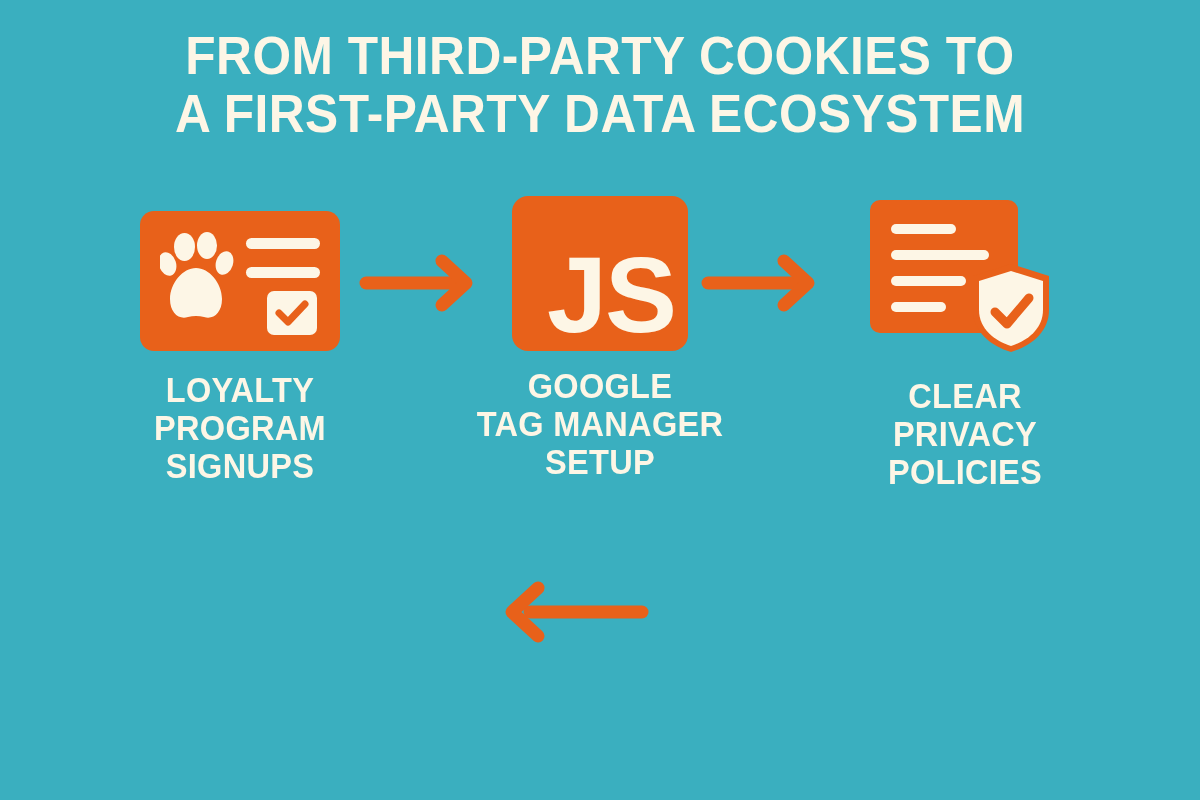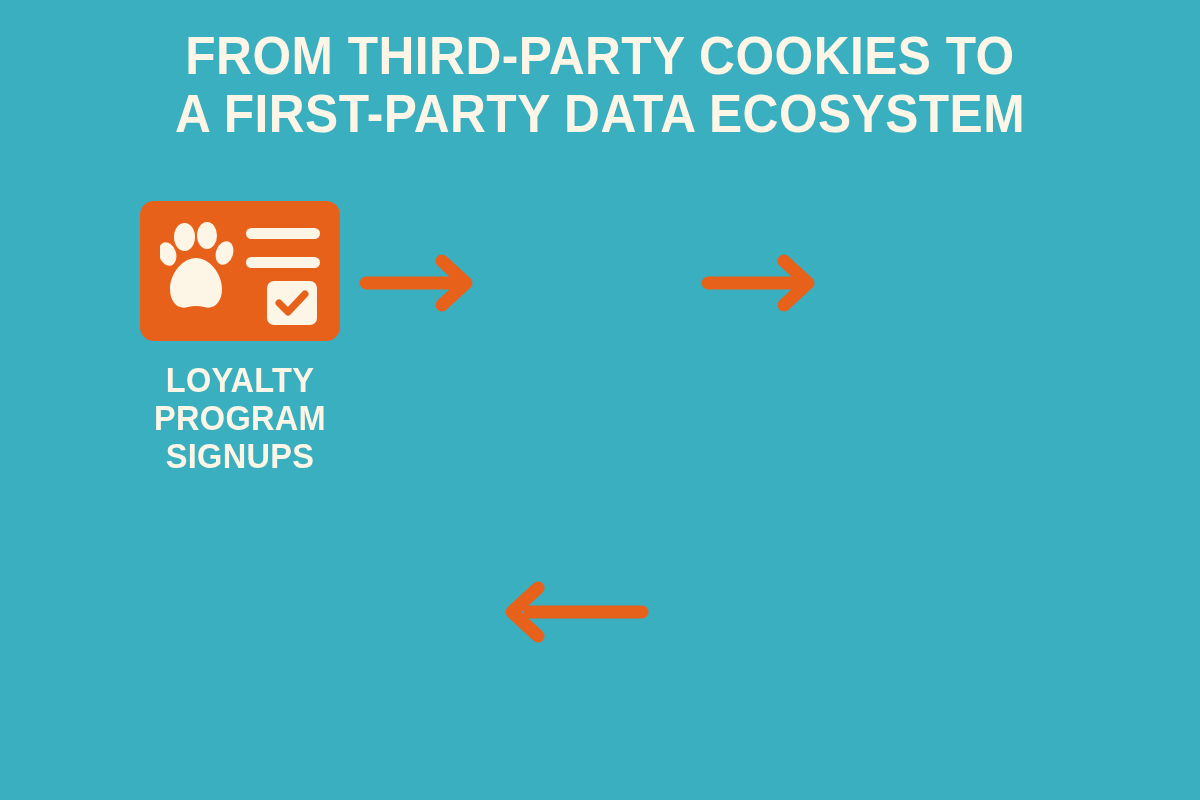--- a/index.html
+++ b/index.html
@@ -56,21 +56,21 @@
     line-height: 38px;
     letter-spacing: 0.3px;
     transform: scaleX(0.93);
   }
   .step-label .l {
     display: block;
     white-space: nowrap;
   }
 
   
-  #step-loyalty { left: 70px; top: 201px; width: 340px; }
+  #step-loyalty { left: 70px; top: 211px; width: 340px; }
   .card {
     width: 200px;
     height: 140px;
     background: #e8611a;
     border-radius: 14px;
     position: relative;
     margin: 0 auto;
   }
   .paw {
     position: absolute;
@@ -248,26 +248,60 @@
       <span class="l">PROGRAM</span>
       <span class="l">SIGNUPS</span>
     </div>
   </div>
 
   <svg class="arrow" id="arrow-1" viewBox="0 0 130 66">
     <path d="M8 33 H100" stroke="#E8611A" stroke-width="13" stroke-linecap="round" fill="none"></path>
     <path d="M84 11 L108 33 L84 55" stroke="#E8611A" stroke-width="13" stroke-linecap="round" stroke-linejoin="round" fill="none"></path>
   </svg>
 
+  <div class="step" id="step-gtm">
+    <div class="step-icon">
+      <div class="js-box">
+        <span class="js-text">JS</span>
+      </div>
+    </div>
+    <div class="step-label" id="gtm-label">
+      <span class="l">GOOGLE</span>
+      <span class="l">TAG MANAGER</span>
+      <span class="l">SETUP</span>
+    </div>
+  </div>
 
   <svg class="arrow" id="arrow-2" viewBox="0 0 130 66">
     <path d="M8 33 H100" stroke="#E8611A" stroke-width="13" stroke-linecap="round" fill="none"></path>
     <path d="M84 11 L108 33 L84 55" stroke="#E8611A" stroke-width="13" stroke-linecap="round" stroke-linejoin="round" fill="none"></path>
   </svg>
 
+  <div class="step" id="step-privacy">
+    <div class="step-icon">
+      <div class="doc-wrap">
+        <div class="doc">
+          <div class="doc-line d1"></div>
+          <div class="doc-line d2"></div>
+          <div class="doc-line d3"></div>
+          <div class="doc-line d4"></div>
+        </div>
+        <svg class="shield" viewBox="0 0 84 92">
+          <path d="M42 2 L80 14 V48 C80 70 62 84 42 90 C22 84 4 70 4 48 V14 Z" fill="#E8611A"></path>
+          <path d="M42 9 L74 19 V48 C74 67 58 79 42 84 C26 79 10 67 10 48 V19 Z" fill="#FDF6E6"></path>
+          <path d="M26 50 L38 62 L60 36" stroke="#E8611A" stroke-width="9" stroke-linecap="round" stroke-linejoin="round" fill="none"></path>
+        </svg>
+      </div>
+    </div>
+    <div class="step-label" id="privacy-label">
+      <span class="l">CLEAR</span>
+      <span class="l">PRIVACY</span>
+      <span class="l">POLICIES</span>
+    </div>
+  </div>
 
 
   <svg class="arrow" id="arrow-3" viewBox="0 0 160 68">
     <path d="M152 34 H40" stroke="#E8611A" stroke-width="13" stroke-linecap="round" fill="none"></path>
     <path d="M48 10 L22 34 L48 58" stroke="#E8611A" stroke-width="13" stroke-linecap="round" stroke-linejoin="round" fill="none"></path>
   </svg>
 
 
 </div>
 

